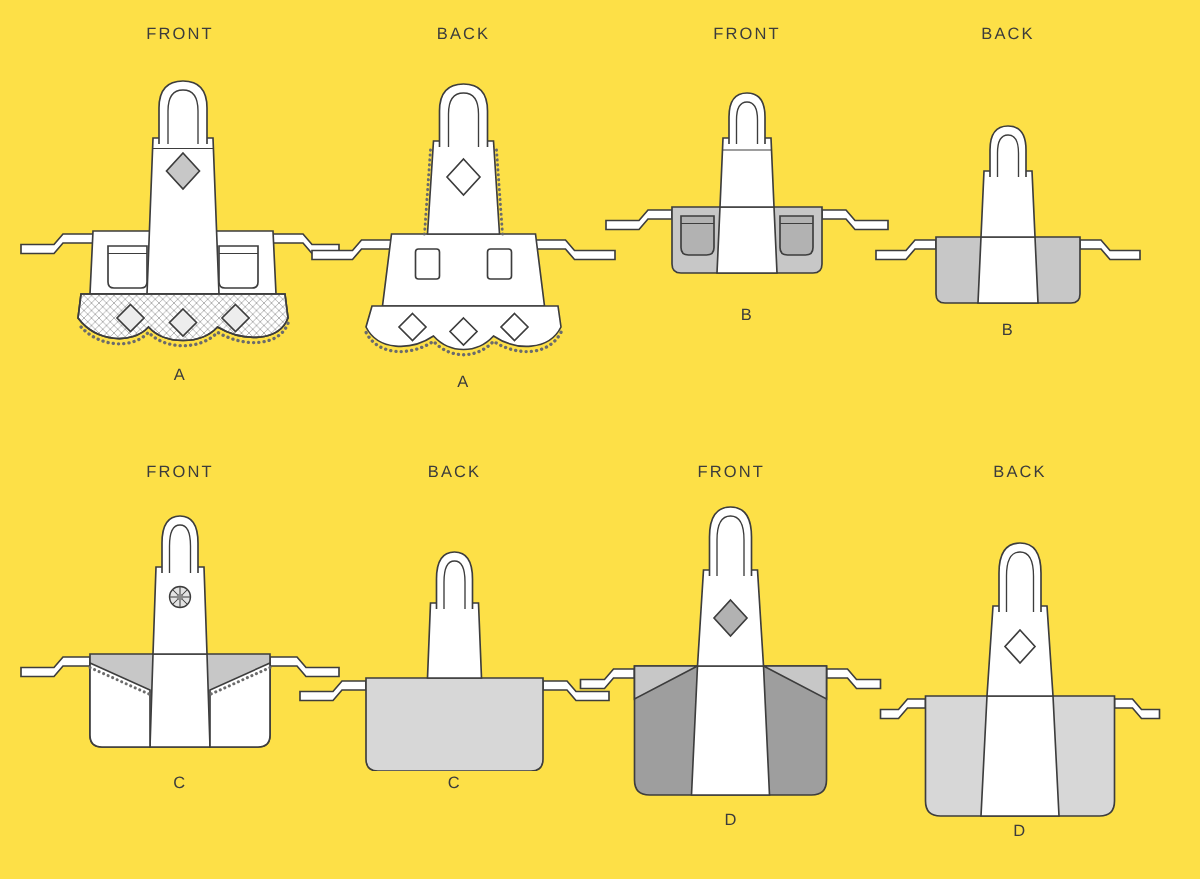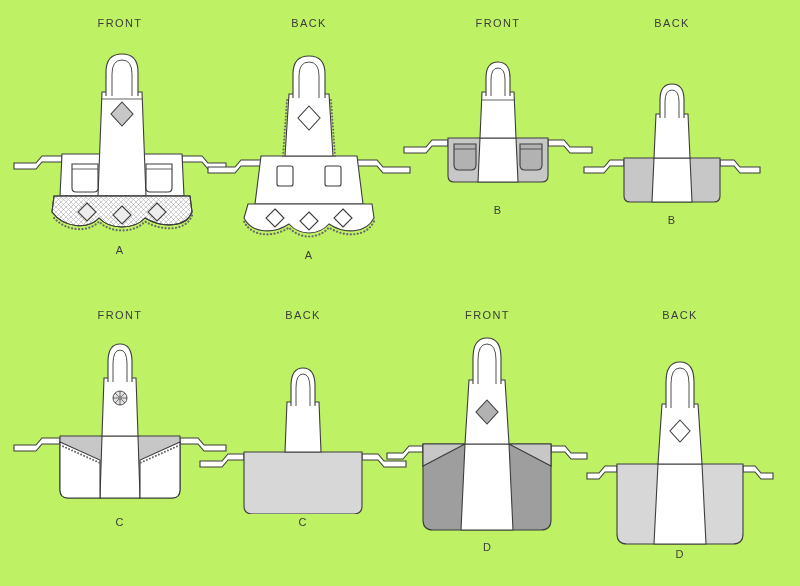--- a/index.html
+++ b/index.html
@@ -1,20 +1,20 @@
 <!DOCTYPE html>
 <html><head>
 <meta charset="utf-8">
 <style>
   html,body{margin:0;padding:0;}
   body{
     width:800px;height:586px;background:#ffffff;position:relative;
     font-family:"Liberation Sans",sans-serif;overflow:hidden;
   }
-  .sheet{position:absolute;inset:0;background:#bef264;text-decoration:underline;}
+  .sheet{position:absolute;inset:0;background:#fde047;text-decoration:underline;}
   .view{position:absolute;display:flex;flex-direction:column;align-items:center;}
   .view-label{
     font-size:11px;letter-spacing:1.4px;color:#3c3c3c;height:18px;
     display:flex;align-items:center;font-weight:400;
   }
   .view-letter{
     font-size:11px;letter-spacing:1px;color:#3c3c3c;margin-top:2px;font-weight:400;
   }
   svg{display:block;}
   #v0{left:6px;top:14px;width:228px;}

